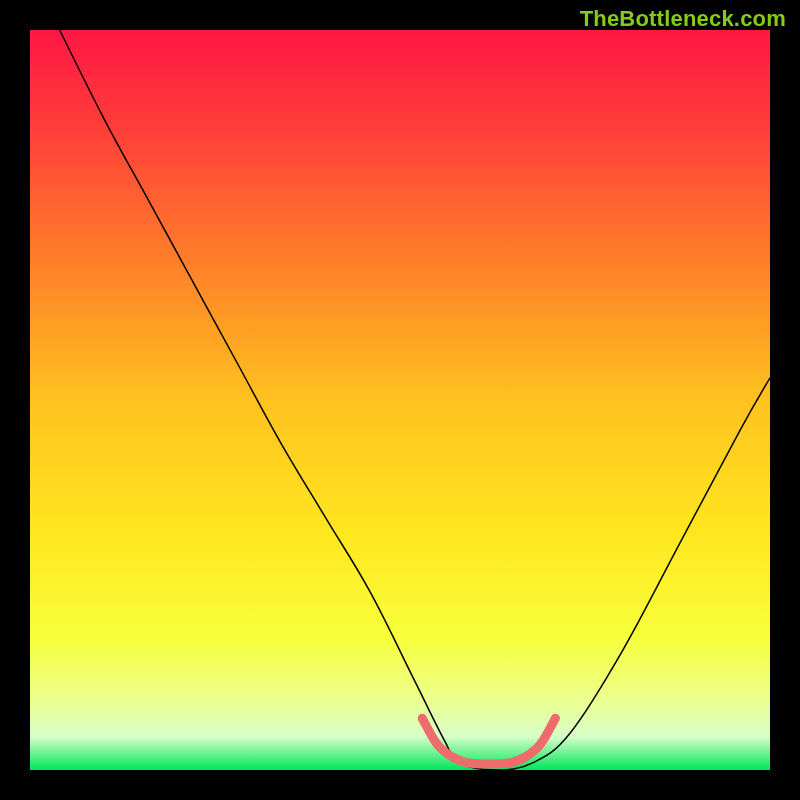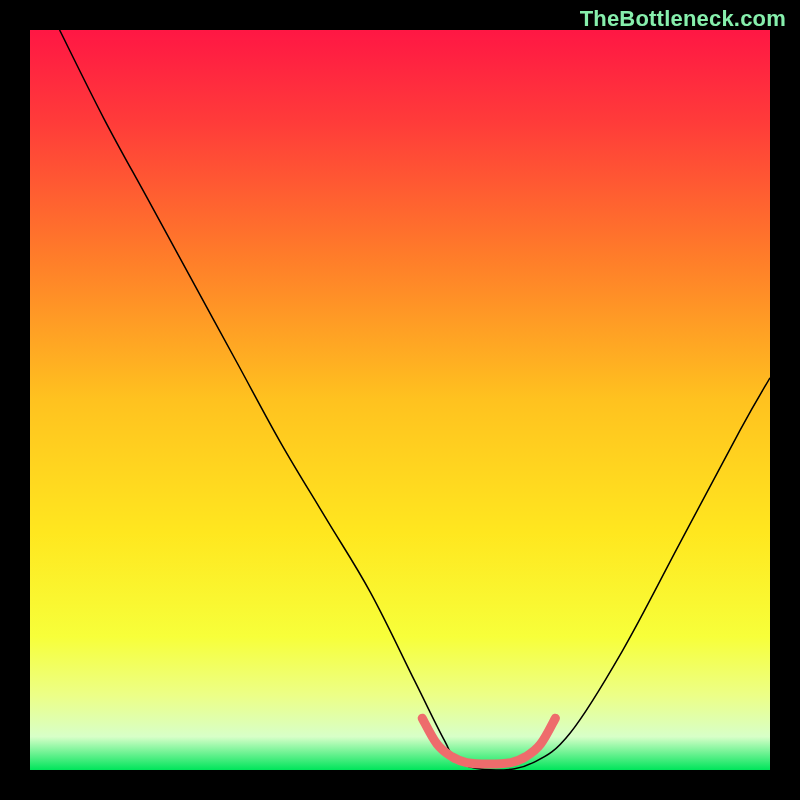--- a/index.html
+++ b/index.html
@@ -16,21 +16,21 @@
     width: 800px;
     height: 800px;
     background: #000;
   }
   .watermark {
     position: absolute;
     top: 6px;
     right: 14px;
     font-size: 22px;
     font-weight: 600;
-    color: #86efac;
+    color: #84cc16;
     letter-spacing: 0.2px;
     z-index: 10;
   }
   .plot-area {
     position: absolute;
     left: 30px;
     top: 30px;
     width: 740px;
     height: 740px;
     overflow: hidden;

